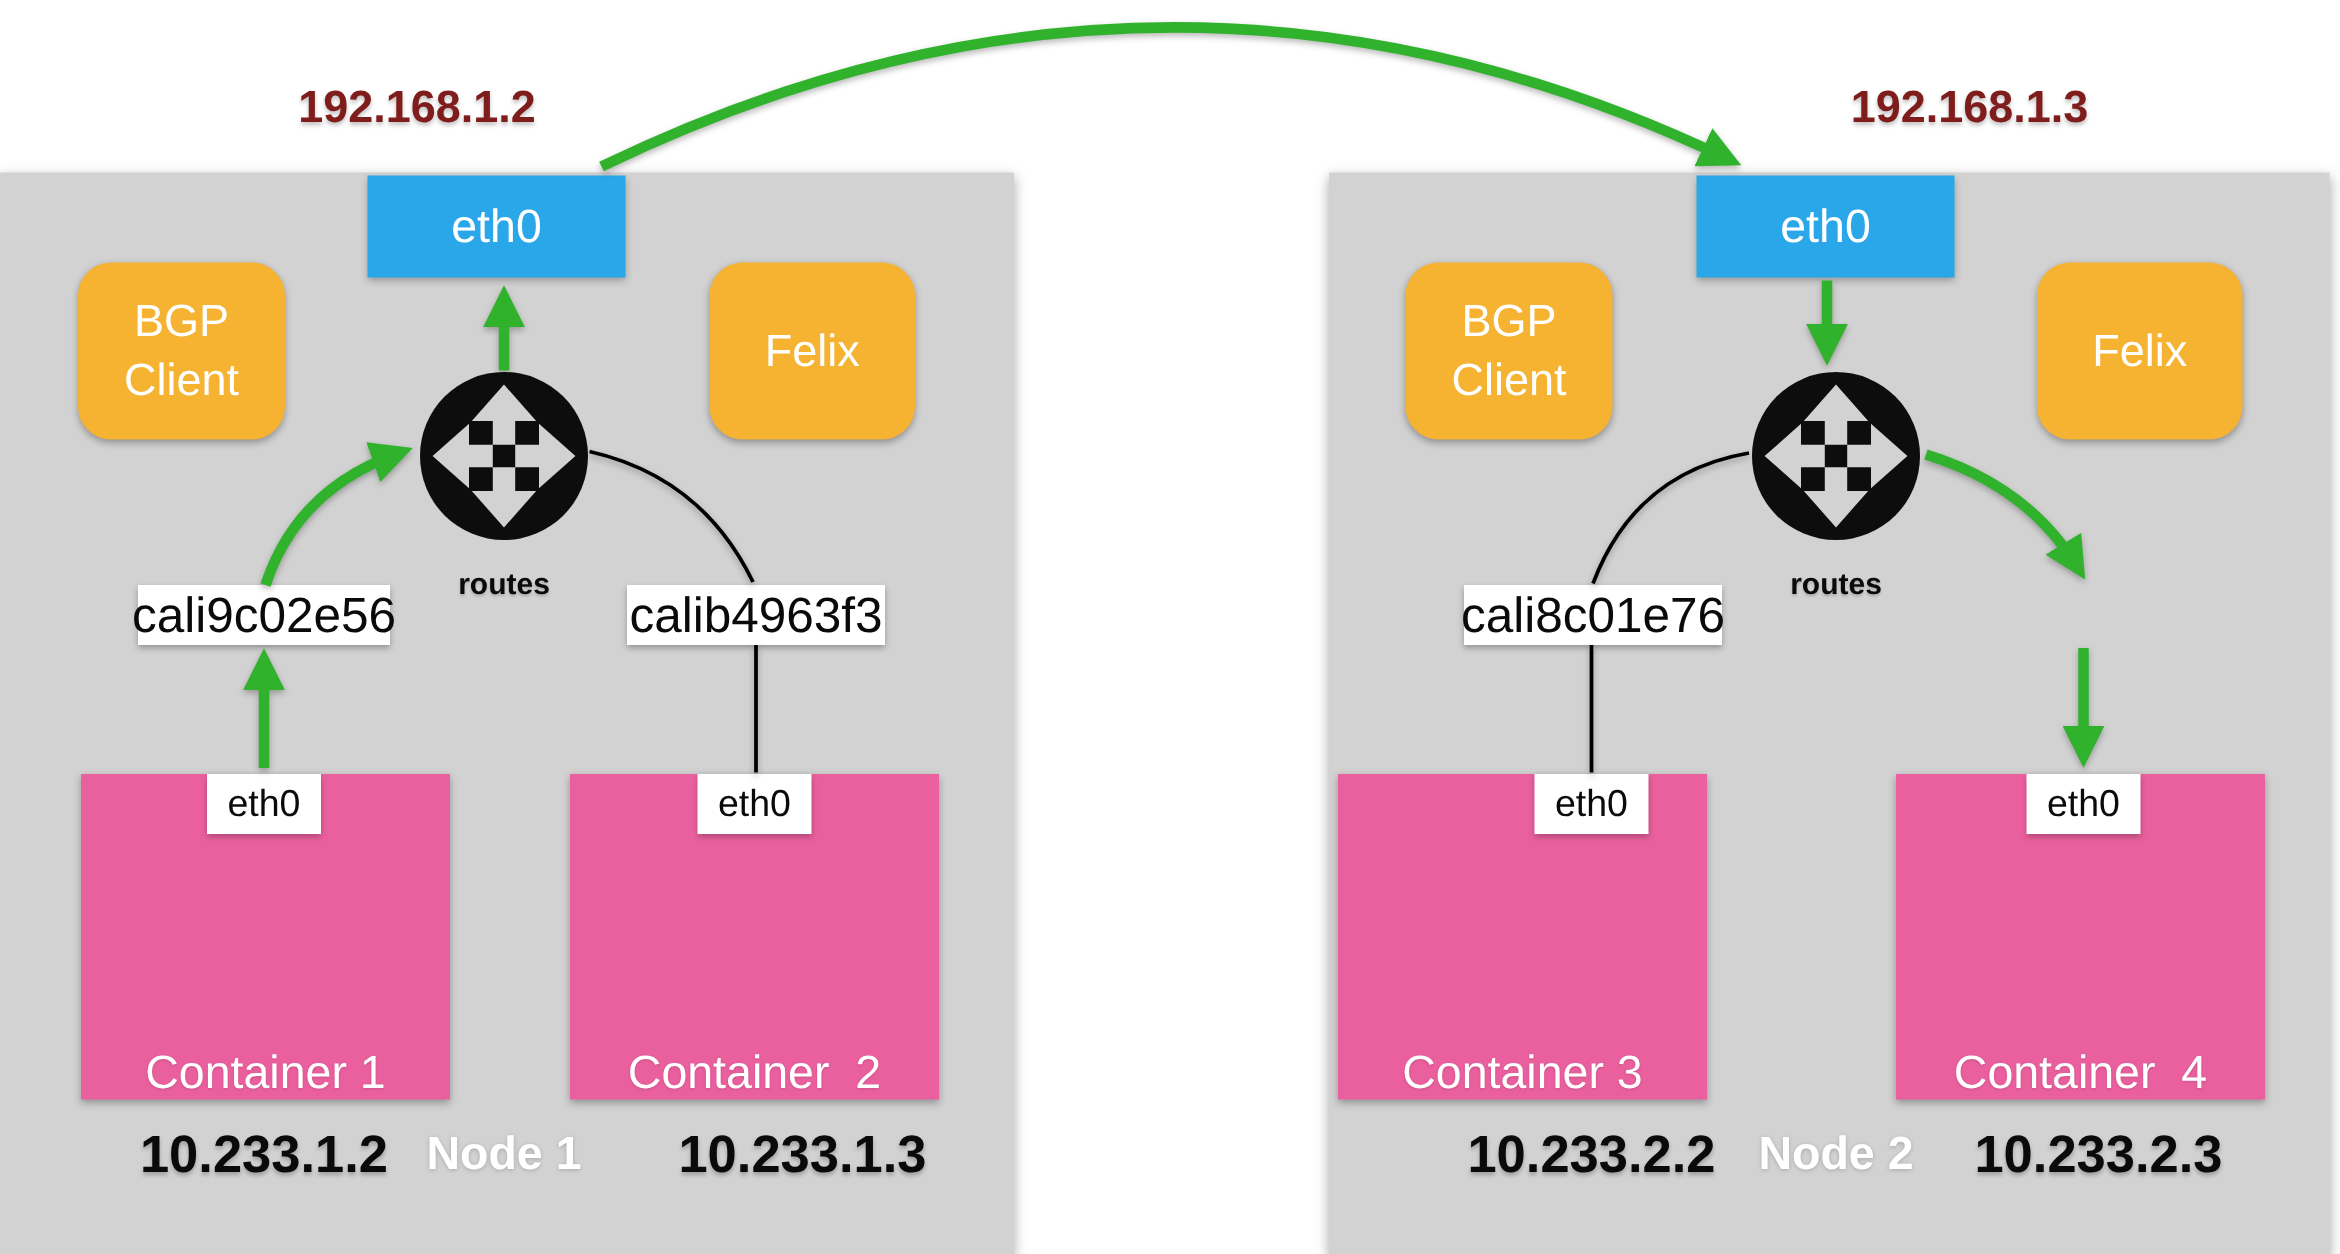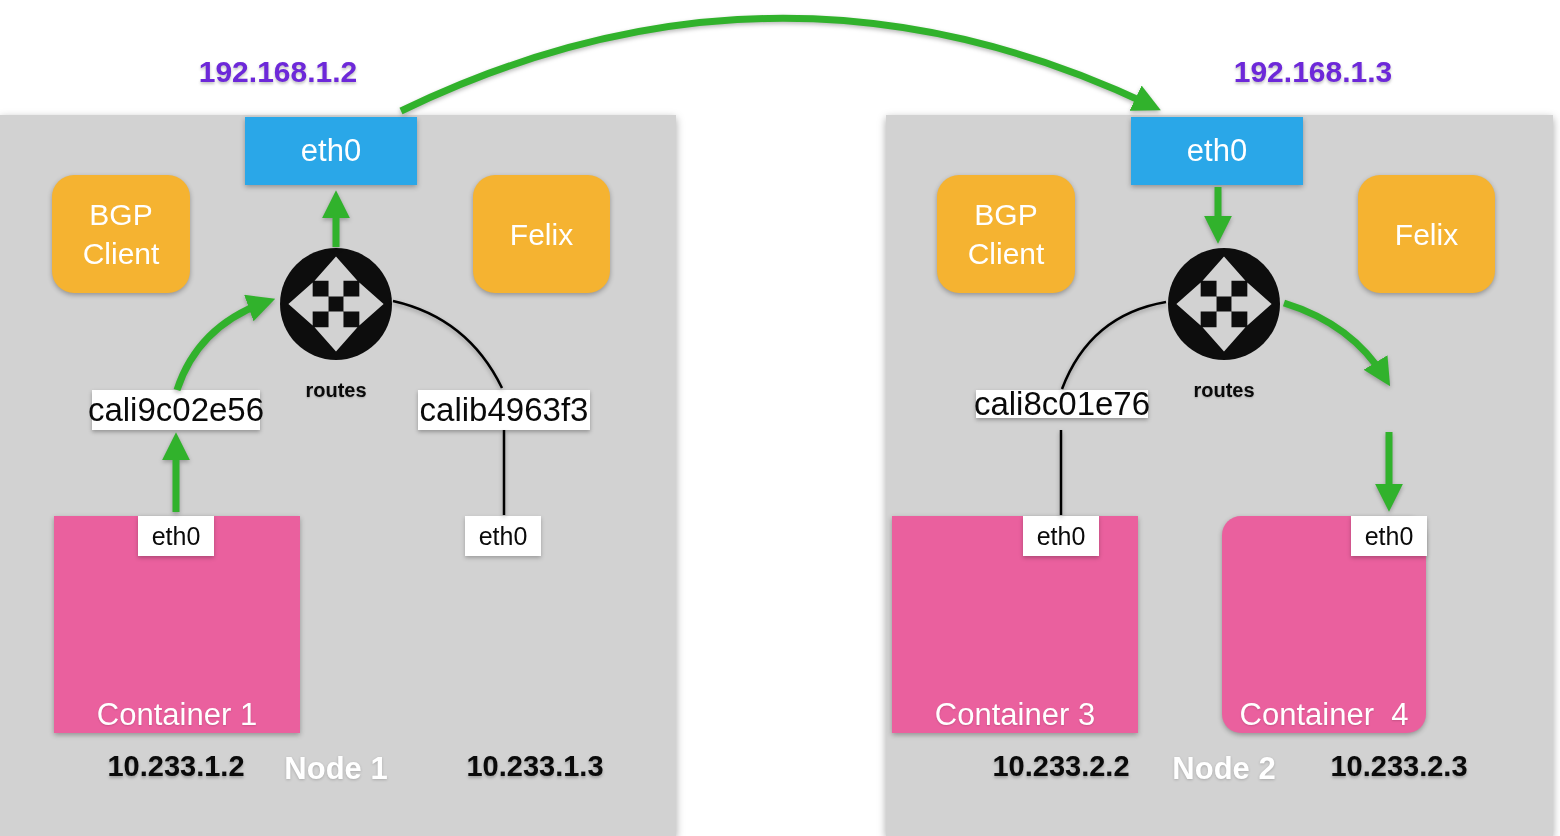--- a/index.html
+++ b/index.html
@@ -6,21 +6,21 @@
   #canvas{
     position:relative;width:1560px;height:836px;background:#ffffff;overflow:hidden;
     font-family:"Liberation Sans", sans-serif;
   }
   .abs{position:absolute;}
   .node{
     background:#d2d2d2;
     box-shadow:0 3px 8px rgba(0,0,0,0.35);
   }
   .host-ip{
-    font-size:30px;font-weight:bold;color:#6d28d9;text-align:center;
+    font-size:30px;font-weight:bold;color:#7f1d1d;text-align:center;
     text-shadow:0 2px 3px rgba(0,0,0,0.25);
   }
   .eth0-host{
     background:#2aa7e8;color:#ffffff;font-size:31px;
     display:flex;align-items:center;justify-content:center;
     box-shadow:0 2px 5px rgba(0,0,0,0.3);
   }
   .svcbox{
     background:#f5b331;color:#ffffff;font-size:30px;line-height:1.3;
     border-radius:22px;text-align:center;
@@ -42,21 +42,21 @@
     display:flex;align-items:flex-end;justify-content:center;
     box-shadow:0 2px 5px rgba(0,0,0,0.3);
   }
   .container-label{white-space:pre;text-shadow:0 1px 2px rgba(0,0,0,0.15);}
   .eth0-tag{
     background:#ffffff;color:#0a0a0a;font-size:25px;
     display:flex;align-items:center;justify-content:center;
     box-shadow:0 2px 4px rgba(0,0,0,0.25);
   }
   .pod-ip{
-    font-size:29px;font-weight:bold;color:#0a0a0a;text-align:center;
+    font-size:35px;font-weight:bold;color:#0a0a0a;text-align:center;
     text-shadow:0 2px 3px rgba(0,0,0,0.25);
   }
   .node-name{
     font-size:31px;font-weight:bold;color:#ffffff;text-align:center;
     text-shadow:0 1px 3px rgba(0,0,0,0.2);
   }
   svg.overlay{position:absolute;left:0;top:0;pointer-events:none;
     filter:drop-shadow(0 2px 2px rgba(0,0,0,0.28));}
   svg.router{position:absolute;}
 </style>
@@ -93,20 +93,23 @@
 
   <div class="abs veth-tag" style="left:92px;top:390px;width:168px;height:40px;">cali9c02e56</div>
 
   <div class="abs veth-tag" style="left:418px;top:390px;width:172px;height:40px;">calib4963f3</div>
 
   <div class="abs container-box" style="left:54px;top:516px;width:246px;height:217px;">
     <span class="container-label">Container 1</span>
   </div>
   <div class="abs eth0-tag" style="left:138px;top:516px;width:76px;height:40px;">eth0</div>
 
+  <div class="abs container-box" style="left:380px;top:516px;width:246px;height:217px;">
+    <span class="container-label">Container  2</span>
+  </div>
   <div class="abs eth0-tag" style="left:465px;top:516px;width:76px;height:40px;">eth0</div>
 
   <div class="abs pod-ip" style="left:56px;top:750px;width:240px;">10.233.1.2</div>
   <div class="abs node-name" style="left:226px;top:751px;width:220px;">Node 1</div>
   <div class="abs pod-ip" style="left:383px;top:750px;width:240px;margin-left:32px;">10.233.1.3</div>
 
   <div class="abs host-ip" style="left:1163px;top:55px;width:300px;">192.168.1.3</div>
 
   <div class="abs node" style="left:886px;top:115px;width:667px;height:721px;"></div>
 
@@ -125,29 +128,29 @@
   <svg class="router" style="left:1168px;top:248px;" width="112" height="112" viewBox="0 0 120 120">
     <circle cx="60" cy="60" r="60" fill="#0d0d0d"></circle>
     <polygon points="60,9 83,35 68,35 68,52 52,52 52,35 37,35" fill="#d2d2d2"></polygon>
     <polygon points="60,111 83,85 68,85 68,68 52,68 52,85 37,85" fill="#d2d2d2"></polygon>
     <polygon points="9,60 35,37 35,52 52,52 52,68 35,68 35,83" fill="#d2d2d2"></polygon>
     <polygon points="111,60 85,37 85,52 68,52 68,68 85,68 85,83" fill="#d2d2d2"></polygon>
   </svg>
 
   <div class="abs routes-label" style="left:1144px;top:379px;width:160px;">routes</div>
 
-  <div class="abs veth-tag" style="left:976px;top:390px;width:172px;height:28px;">cali8c01e76</div>
+  <div class="abs veth-tag" style="left:976px;top:390px;width:172px;height:40px;">cali8c01e76</div>
 
 
   <div class="abs container-box" style="left:892px;top:516px;width:246px;height:217px;">
     <span class="container-label">Container 3</span>
   </div>
   <div class="abs eth0-tag" style="left:1023px;top:516px;width:76px;height:40px;">eth0</div>
 
-  <div class="abs container-box" style="left:1222px;top:516px;width:204px;height:217px;border-radius:19px;">
+  <div class="abs container-box" style="left:1264px;top:516px;width:246px;height:217px;">
     <span class="container-label">Container  4</span>
   </div>
   <div class="abs eth0-tag" style="left:1351px;top:516px;width:76px;height:40px;">eth0</div>
 
   <div class="abs pod-ip" style="left:941px;top:750px;width:240px;">10.233.2.2</div>
   <div class="abs node-name" style="left:1114px;top:751px;width:220px;">Node 2</div>
   <div class="abs pod-ip" style="left:1279px;top:750px;width:240px;">10.233.2.3</div>
 
   <svg class="overlay" width="1560" height="836" viewBox="0 0 1560 836">
     <defs>

